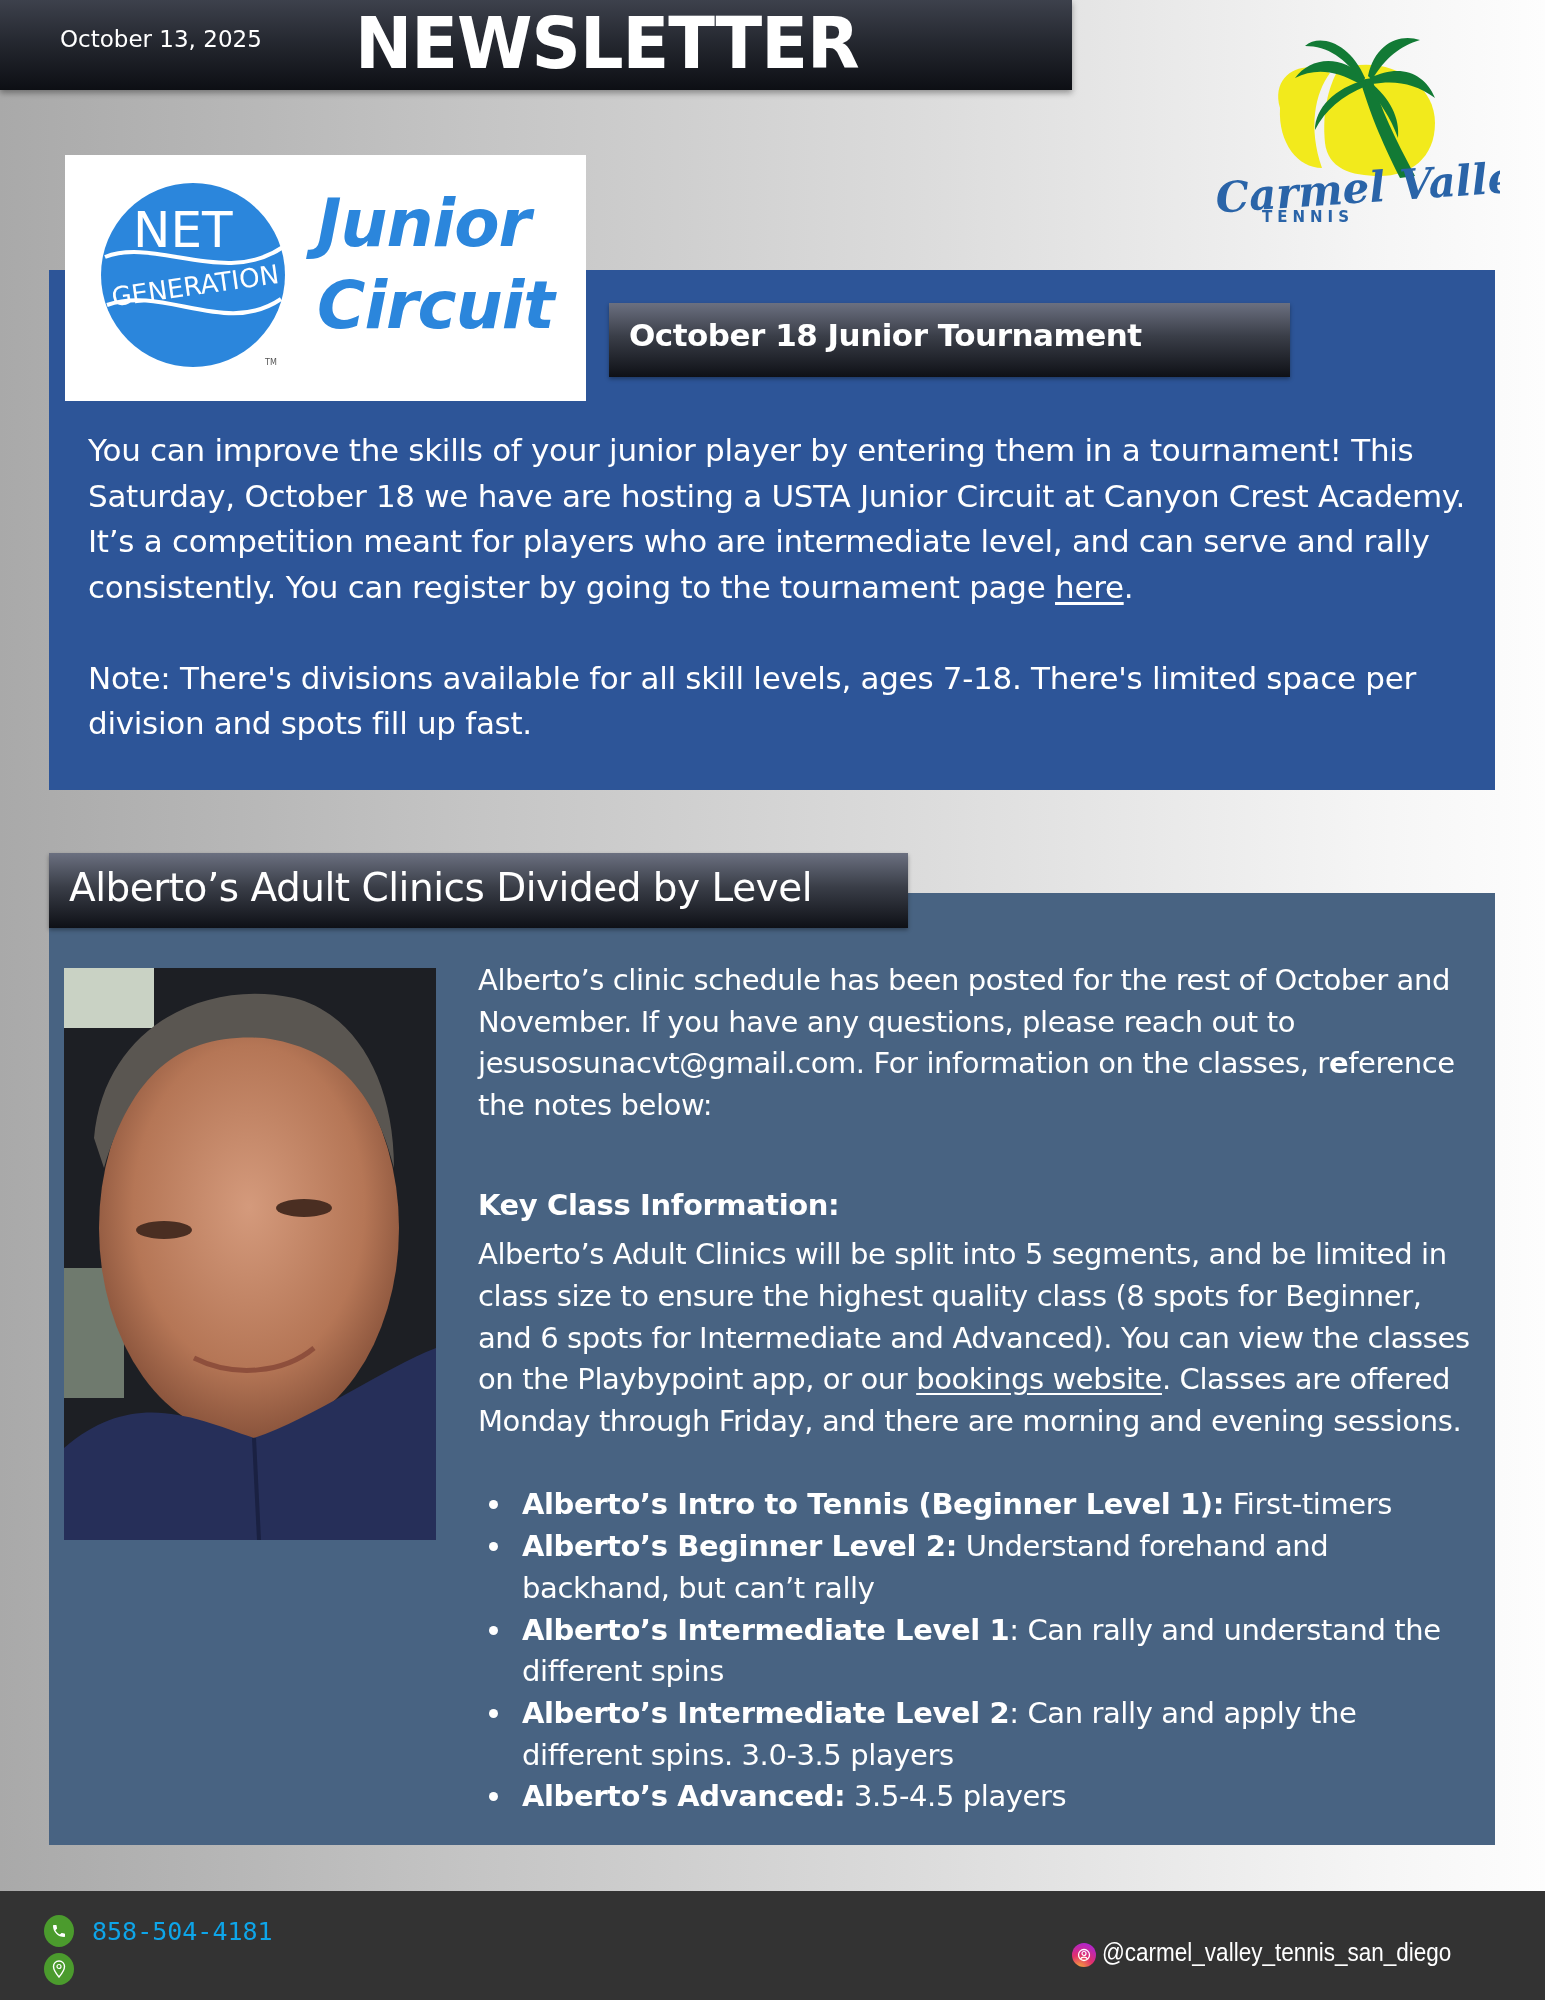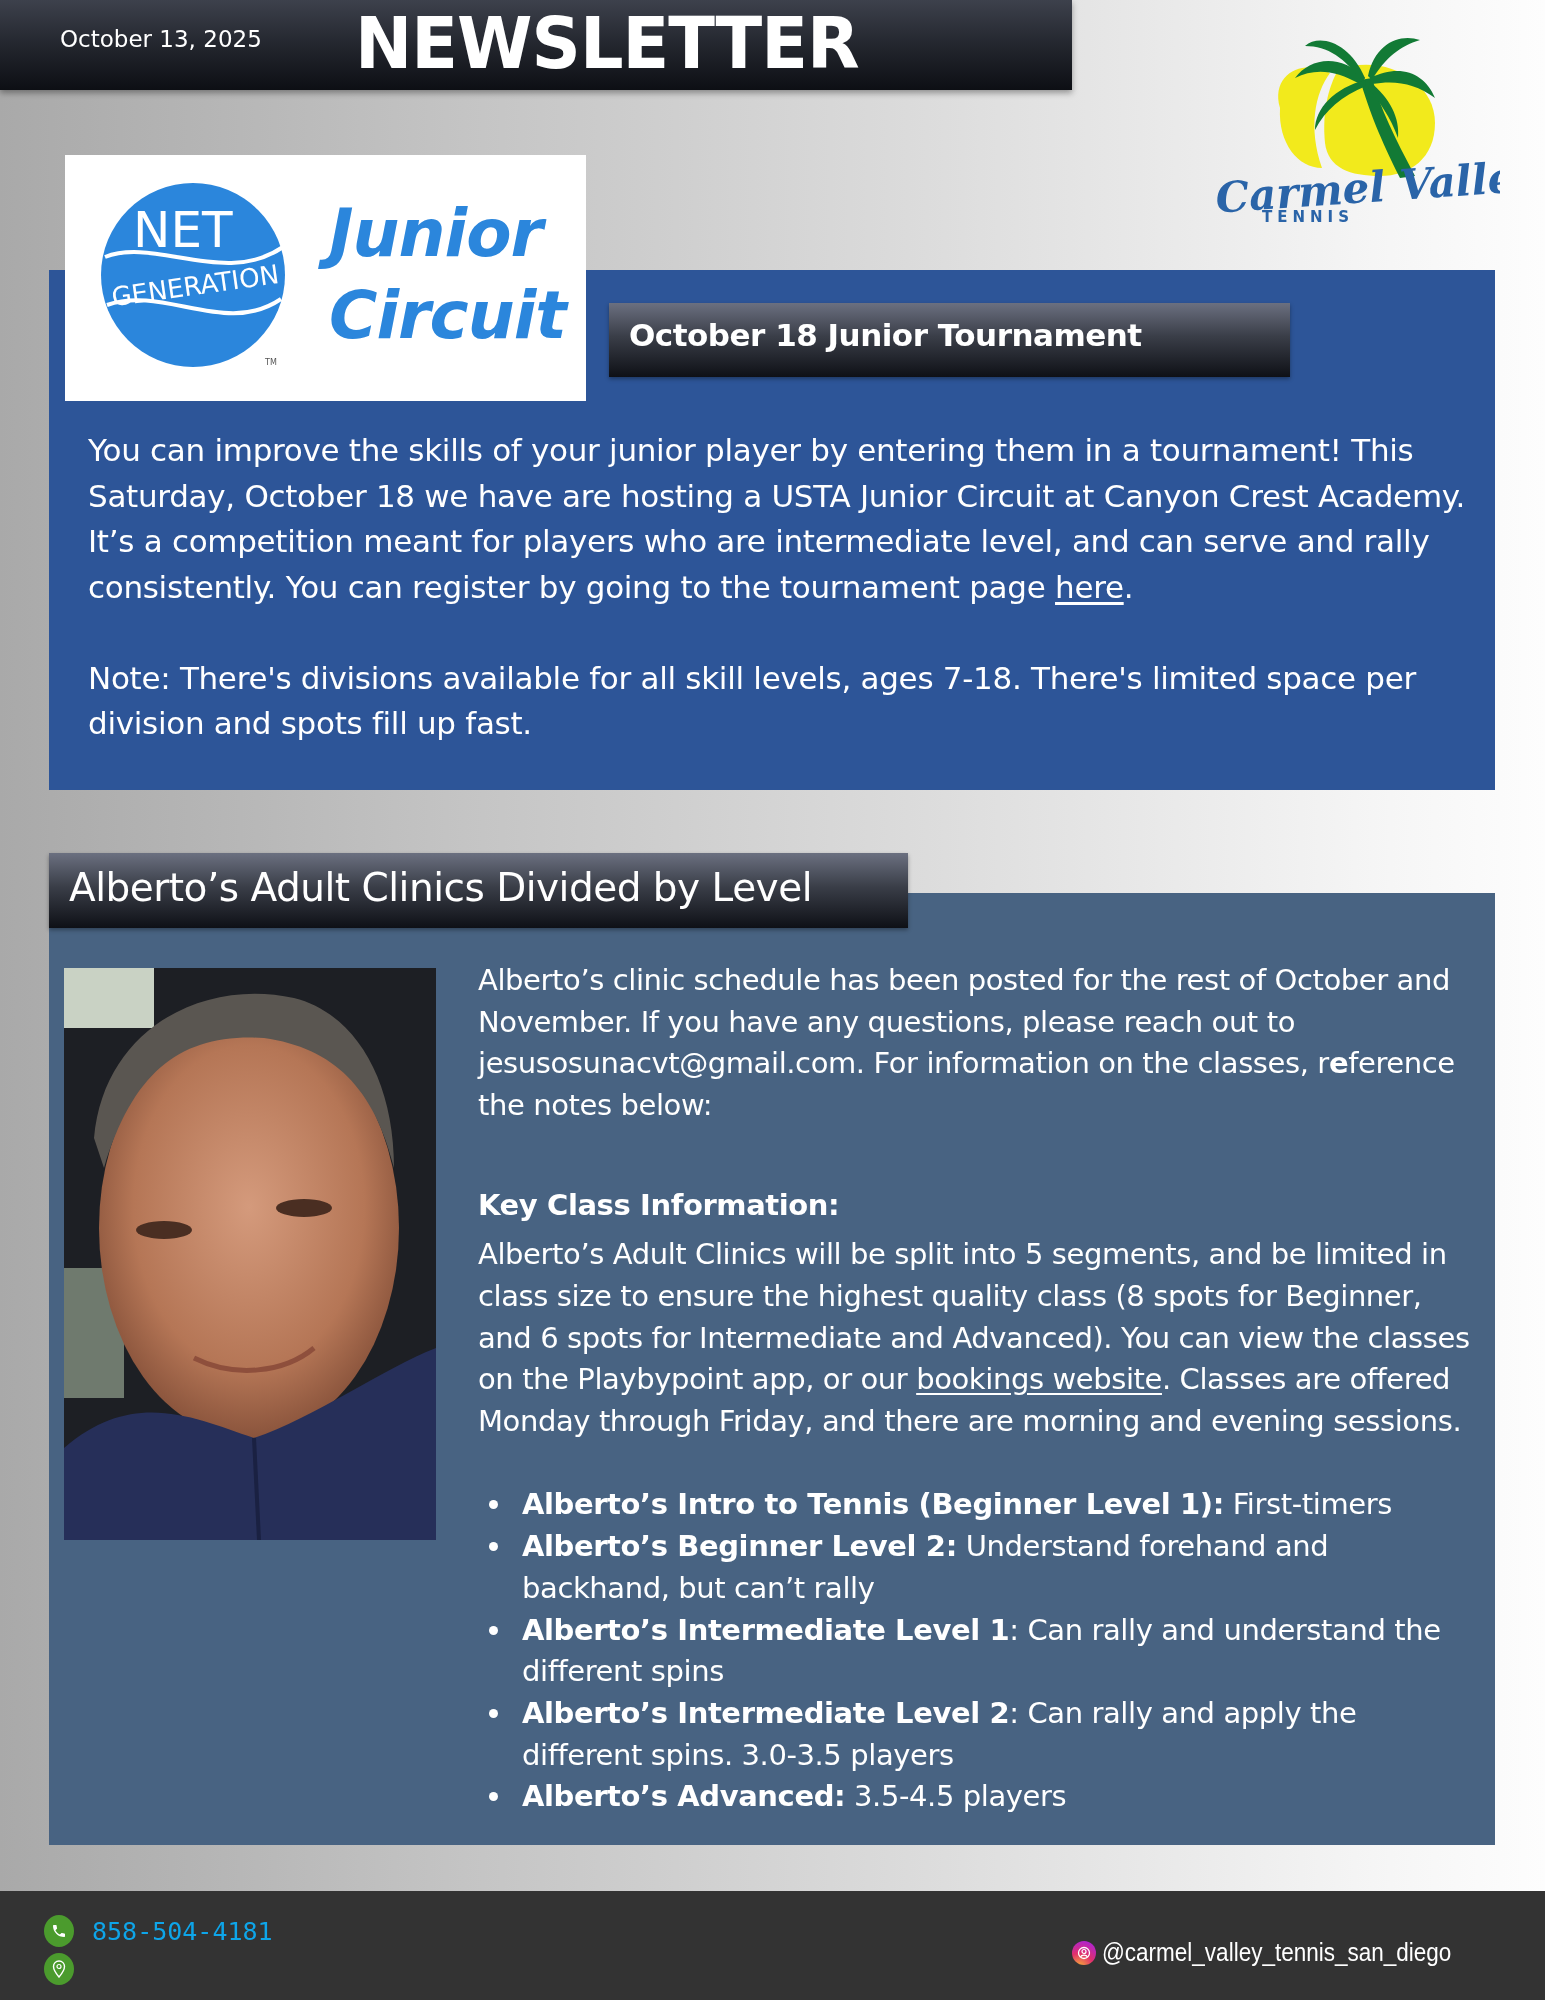--- a/index.html
+++ b/index.html
@@ -34,23 +34,23 @@
   .sec1-panel {
     position: absolute; left: 49px; top: 270px; width: 1446px; height: 520px;
     background: #2d5598;
   }
   .jc-logo-box {
     position: absolute; left: 65px; top: 155px; width: 521px; height: 246px;
     background: #fff;
   }
   .jc-ball { position: absolute; left: 30px; top: 22px; width: 196px; height: 196px; }
   .jc-text {
-    position: absolute; left: 264px; top: 28px;
+    position: absolute; left: 252px; top: 28px;
     font-family: "DejaVu Sans", sans-serif; font-weight: bold; font-style: italic;
-    color: #2b86dc; font-size: 66px; line-height: 82px; letter-spacing: -1px; margin-top: 10px;
+    color: #2b86dc; font-size: 66px; line-height: 82px; letter-spacing: -1px;
   }
   .sec1-heading {
     position: absolute; left: 609px; top: 303px; width: 681px; height: 74px;
     background: linear-gradient(180deg, #6b7080 0%, #3a3e48 45%, #0e1016 100%);
     box-shadow: 0 2px 4px rgba(0,0,0,0.35);
   }
   .sec1-heading span {
     position: absolute; left: 20px; top: 14px;
     font-weight: bold; font-size: 31px; color: #fff; letter-spacing: -0.5px; white-space: nowrap;
   }
@@ -98,21 +98,21 @@
   .footer {
     position: absolute; left: 0; top: 1891px; width: 1545px; height: 109px;
     background: #333333;
   }
   .footer-row { position: absolute; left: 44px; display: flex; align-items: center; }
   .footer-row .ficon {
     width: 30px; height: 32px; border-radius: 50%; background: #4b9b2d;
     display: flex; align-items: center; justify-content: center; margin-right: 18px;
   }
   .footer-row .ftext { font-family: "DejaVu Sans Mono", monospace; font-size: 25px; color: #0ea5e9; letter-spacing: 0px; }
-  .ig-row { position: absolute; right: 55px; top: 47px; display: flex; align-items: center; }
+  .ig-row { position: absolute; right: 55px; top: 47px; display: flex; align-items: flex-end; }
   .ig-icon {
     width: 24px; height: 24px; border-radius: 50%;
     background: radial-gradient(circle at 30% 110%, #f7b733 0%, #e1306c 45%, #a020f0 100%);
     display: flex; align-items: center; justify-content: center; margin-right: 6px;
   }
   .ig-text { font-family: "Liberation Sans", sans-serif; font-size: 25px; color: #fff; transform: scaleX(0.9); transform-origin: left; white-space: nowrap; }
 </style>
 </head>
 <body>
 

